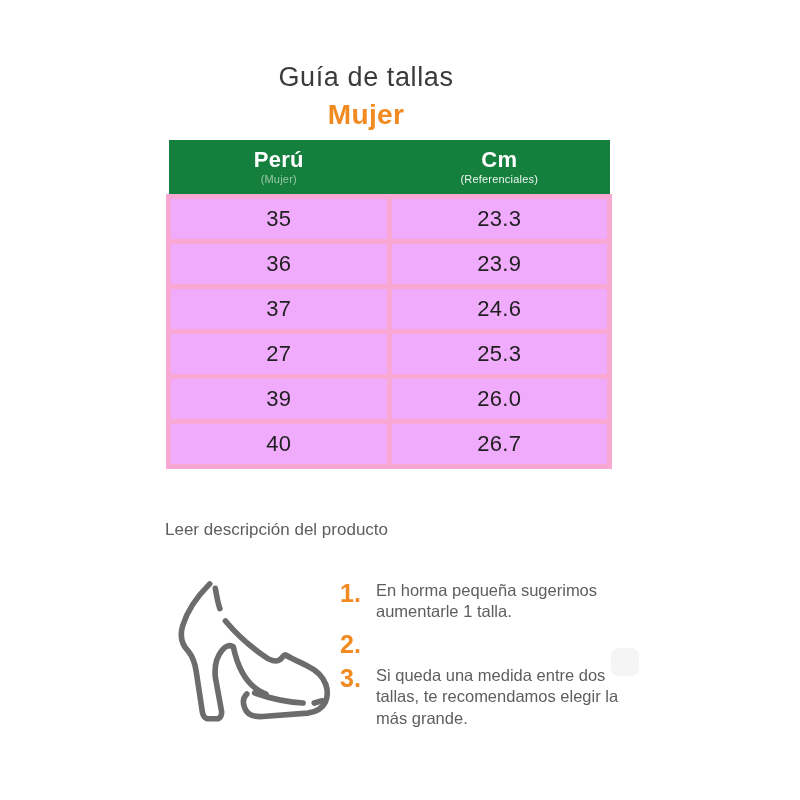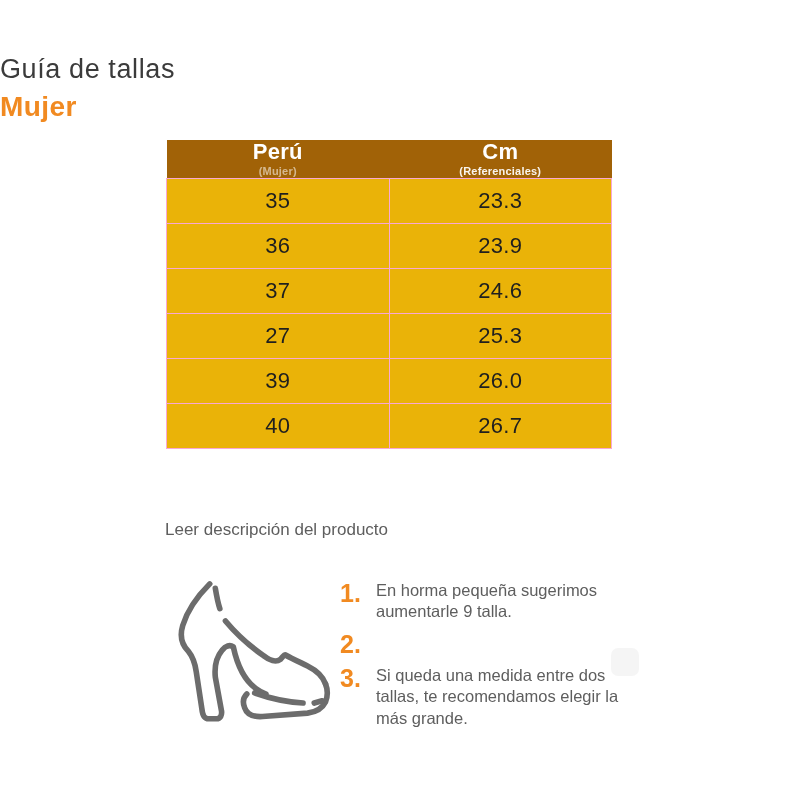--- a/index.html
+++ b/index.html
@@ -6,22 +6,22 @@
   html, body { background: #ffffff; }
   body {
     width: 800px; height: 800px;
     position: relative;
     font-family: "Liberation Sans", sans-serif;
     overflow: hidden;
   }
 
   
   .page-header {
-    position: absolute; top: 54px; left: 0; width: 732px;
-    text-align: left;
+    position: absolute; top: 62px; left: 0; width: 732px;
+    text-align: center;
   }
   .page-title {
     font-size: 27px;
     color: #3B3B3B;
     letter-spacing: 0.6px;
     font-weight: 500;
   }
   .gender-subtitle {
     margin-top: 6px;
     font-size: 28px;
@@ -31,51 +31,51 @@
   }
 
   
   .size-table {
     position: absolute; left: 166px; top: 140px;
     width: 446px;
     border-collapse: collapse;
     table-layout: fixed;
   }
   .size-table thead th {
-    background: #a16207;
-    height: 38px;
+    background: #15803d;
+    height: 56px;
     padding: 0;
     vertical-align: middle;
     border: none;
   }
   .th-main {
     display: block;
     color: #ffffff;
     font-weight: bold;
     font-size: 22px;
     line-height: 22px;
     letter-spacing: 0.3px;
   }
   .th-sub {
     display: block;
     font-size: 11px;
-    font-weight: bold;
+    font-weight: normal;
     margin-top: 2px;
     letter-spacing: 0.2px;
   }
   .th-sub.dim    { color: rgba(255,255,255,0.55); }
   .th-sub.bright { color: rgba(255,255,255,0.93); }
   .size-table tbody td {
     height: 45px;
-    border: 1px solid #f9a8d4;
+    border: 5px solid #f9a8d4;
     text-align: center;
     vertical-align: middle;
     font-size: 22px;
     color: #1F1F1F;
-    background: #eab308;
+    background: #f0abfc;
     letter-spacing: 0.3px;
   }
 
   
   .reco-block { position: absolute; left: 165px; top: 493px; }
   .reco-heading {
     font-size: 32px;
     font-weight: bold;
     color: #F18A21;
     letter-spacing: 0.2px;
@@ -182,21 +182,21 @@
 
         <path d="M92,104 C106,109 120,112 135,113"></path>
 
         <path d="M145,113 L152,111"></path>
       </g>
     </svg>
   </div>
   <div class="reco-list">
     <div class="reco-item">
       <div class="item-number">1.</div>
-      <div class="item-text">En horma pequeña sugerimos aumentarle 9 talla.</div>
+      <div class="item-text">En horma pequeña sugerimos aumentarle 1 talla.</div>
     </div>
     <div class="reco-item">
       <div class="item-number">2.</div>
     </div>
     <div class="reco-item">
       <div class="item-number">3.</div>
       <div class="item-text">Si queda una medida entre dos tallas, te recomendamos elegir la más grande.</div>
     </div>
   </div>
 </div>

